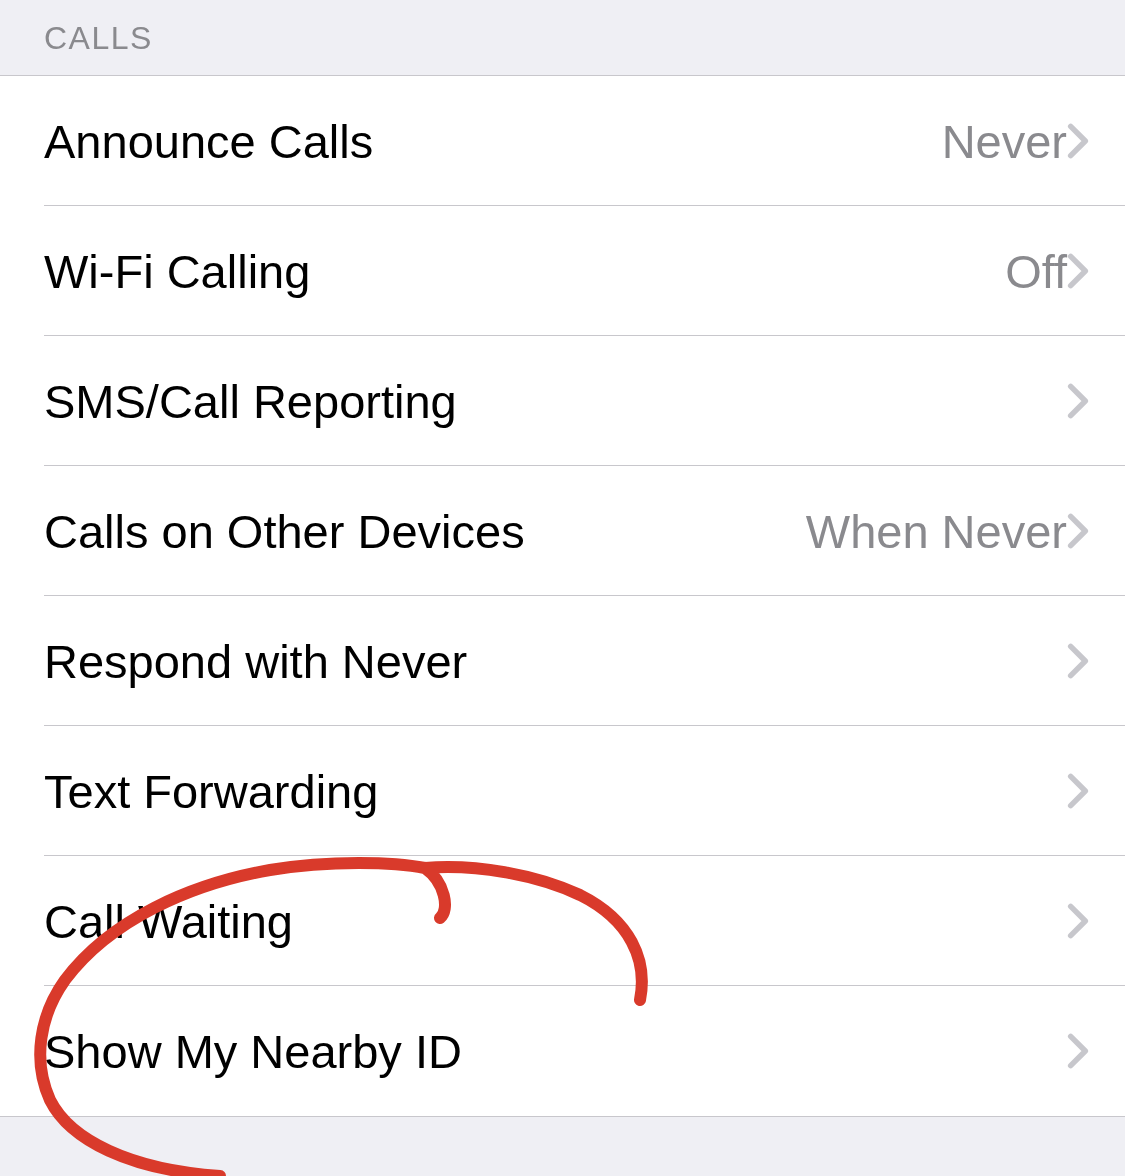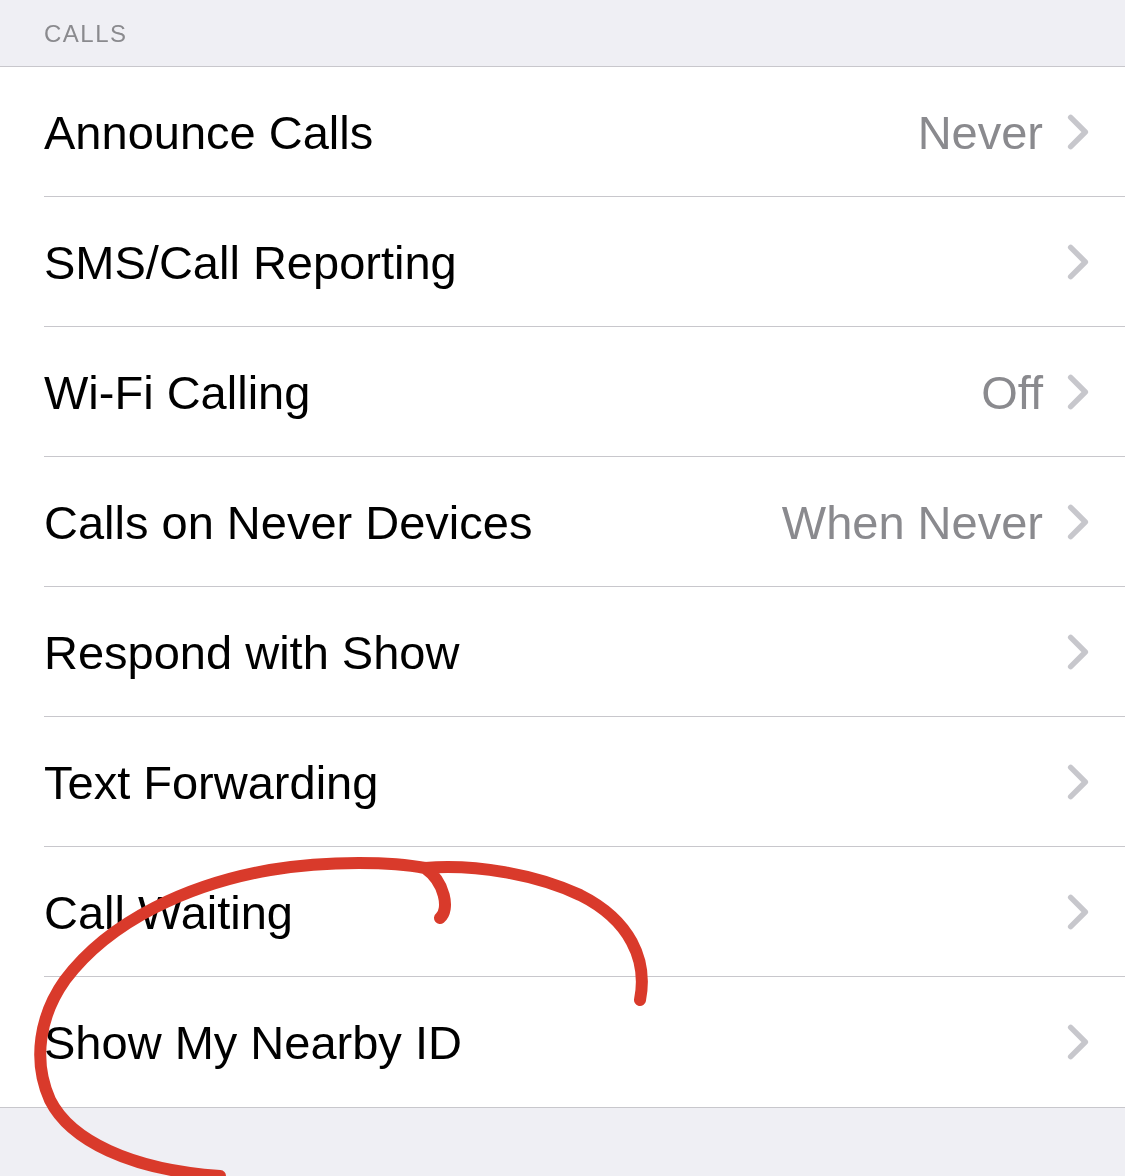--- a/index.html
+++ b/index.html
@@ -10,21 +10,21 @@
     body {
       font-family: -apple-system, BlinkMacSystemFont, "SF Pro Text", "Helvetica Neue", Arial, sans-serif;
       background: #efeff4;
       width: 1125px;
       height: 1176px;
       overflow: hidden;
       position: relative;
     }
     .section-header {
       padding: 20px 44px 18px 44px;
-      font-size: 24px;
+      font-size: 32px;
       color: #8a8a8e;
       letter-spacing: 1.5px;
       font-weight: 400;
     }
     .list {
       background: #ffffff;
       border-top: 1px solid #c8c7cc;
       border-bottom: 1px solid #c8c7cc;
     }
     .row {
@@ -46,21 +46,20 @@
       background: #c8c7cc;
     }
     .row-label {
       font-size: 47px;
       color: #000000;
       font-weight: 400;
     }
     .row-right {
       display: flex;
       align-items: center;
-      gap: 24px;
     }
     .row-value {
       font-size: 47px;
       color: #8a8a8e;
       font-weight: 400;
     }
     .chevron {
       display: inline-flex;
       align-items: center;
       justify-content: center;
@@ -92,57 +91,57 @@
       <span class="row-value">Never</span>
       <span class="chevron">
         <svg viewBox="0 0 12 20" fill="none">
             <path d="M2 2 L10 10 L2 18" stroke="#c7c7cc" stroke-width="3" stroke-linecap="round" stroke-linejoin="round"></path>
           </svg>
       </span>
     </div>
   </div>
 
   <div class="row">
+    <span class="row-label">Wi-Fi Calling</span>
+    <div class="row-right">
+      <span class="row-value">Off</span>
+      <span class="chevron">
+        <svg viewBox="0 0 12 20" fill="none">
+            <path d="M2 2 L10 10 L2 18" stroke="#c7c7cc" stroke-width="3" stroke-linecap="round" stroke-linejoin="round"></path>
+          </svg>
+      </span>
+    </div>
+  </div>
+
+  <div class="row">
     <span class="row-label">SMS/Call Reporting</span>
     <div class="row-right">
       <span class="row-value"></span>
       <span class="chevron">
         <svg viewBox="0 0 12 20" fill="none">
             <path d="M2 2 L10 10 L2 18" stroke="#c7c7cc" stroke-width="3" stroke-linecap="round" stroke-linejoin="round"></path>
           </svg>
       </span>
     </div>
   </div>
 
   <div class="row">
-    <span class="row-label">Wi-Fi Calling</span>
-    <div class="row-right">
-      <span class="row-value">Off</span>
-      <span class="chevron">
-        <svg viewBox="0 0 12 20" fill="none">
-            <path d="M2 2 L10 10 L2 18" stroke="#c7c7cc" stroke-width="3" stroke-linecap="round" stroke-linejoin="round"></path>
-          </svg>
-      </span>
-    </div>
-  </div>
-
-  <div class="row">
-    <span class="row-label">Calls on Never Devices</span>
+    <span class="row-label">Calls on Other Devices</span>
     <div class="row-right">
       <span class="row-value">When Never</span>
       <span class="chevron">
         <svg viewBox="0 0 12 20" fill="none">
             <path d="M2 2 L10 10 L2 18" stroke="#c7c7cc" stroke-width="3" stroke-linecap="round" stroke-linejoin="round"></path>
           </svg>
       </span>
     </div>
   </div>
 
   <div class="row">
-    <span class="row-label">Respond with Show</span>
+    <span class="row-label">Respond with Never</span>
     <div class="row-right">
       <span class="row-value"></span>
       <span class="chevron">
         <svg viewBox="0 0 12 20" fill="none">
             <path d="M2 2 L10 10 L2 18" stroke="#c7c7cc" stroke-width="3" stroke-linecap="round" stroke-linejoin="round"></path>
           </svg>
       </span>
     </div>
   </div>
 

